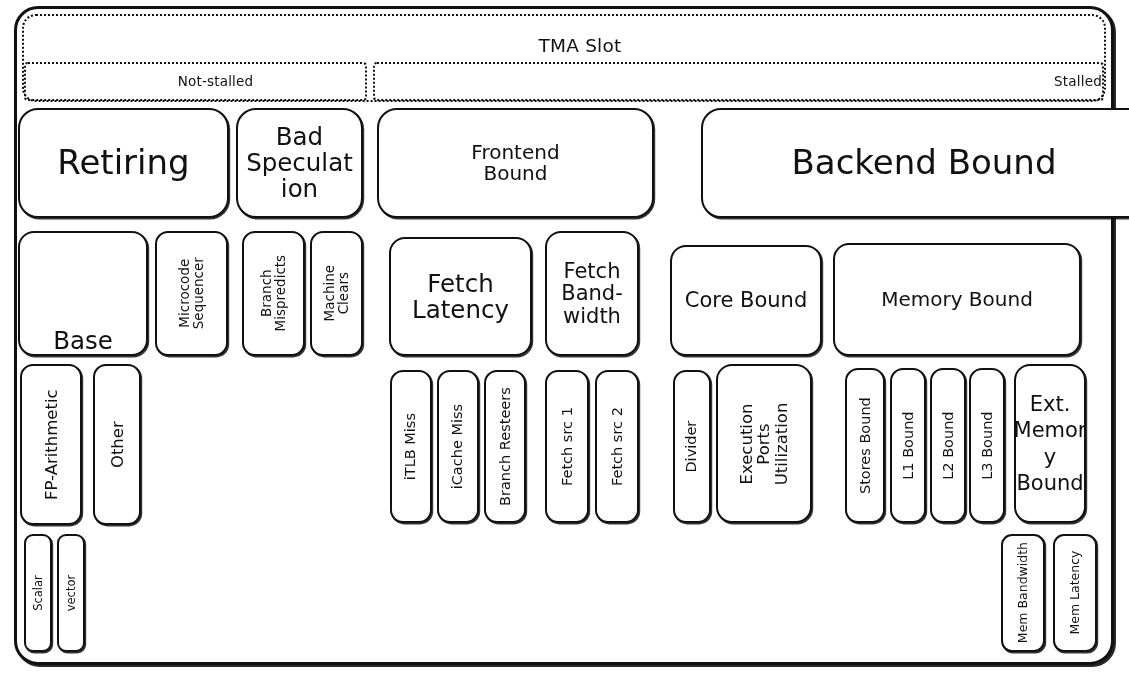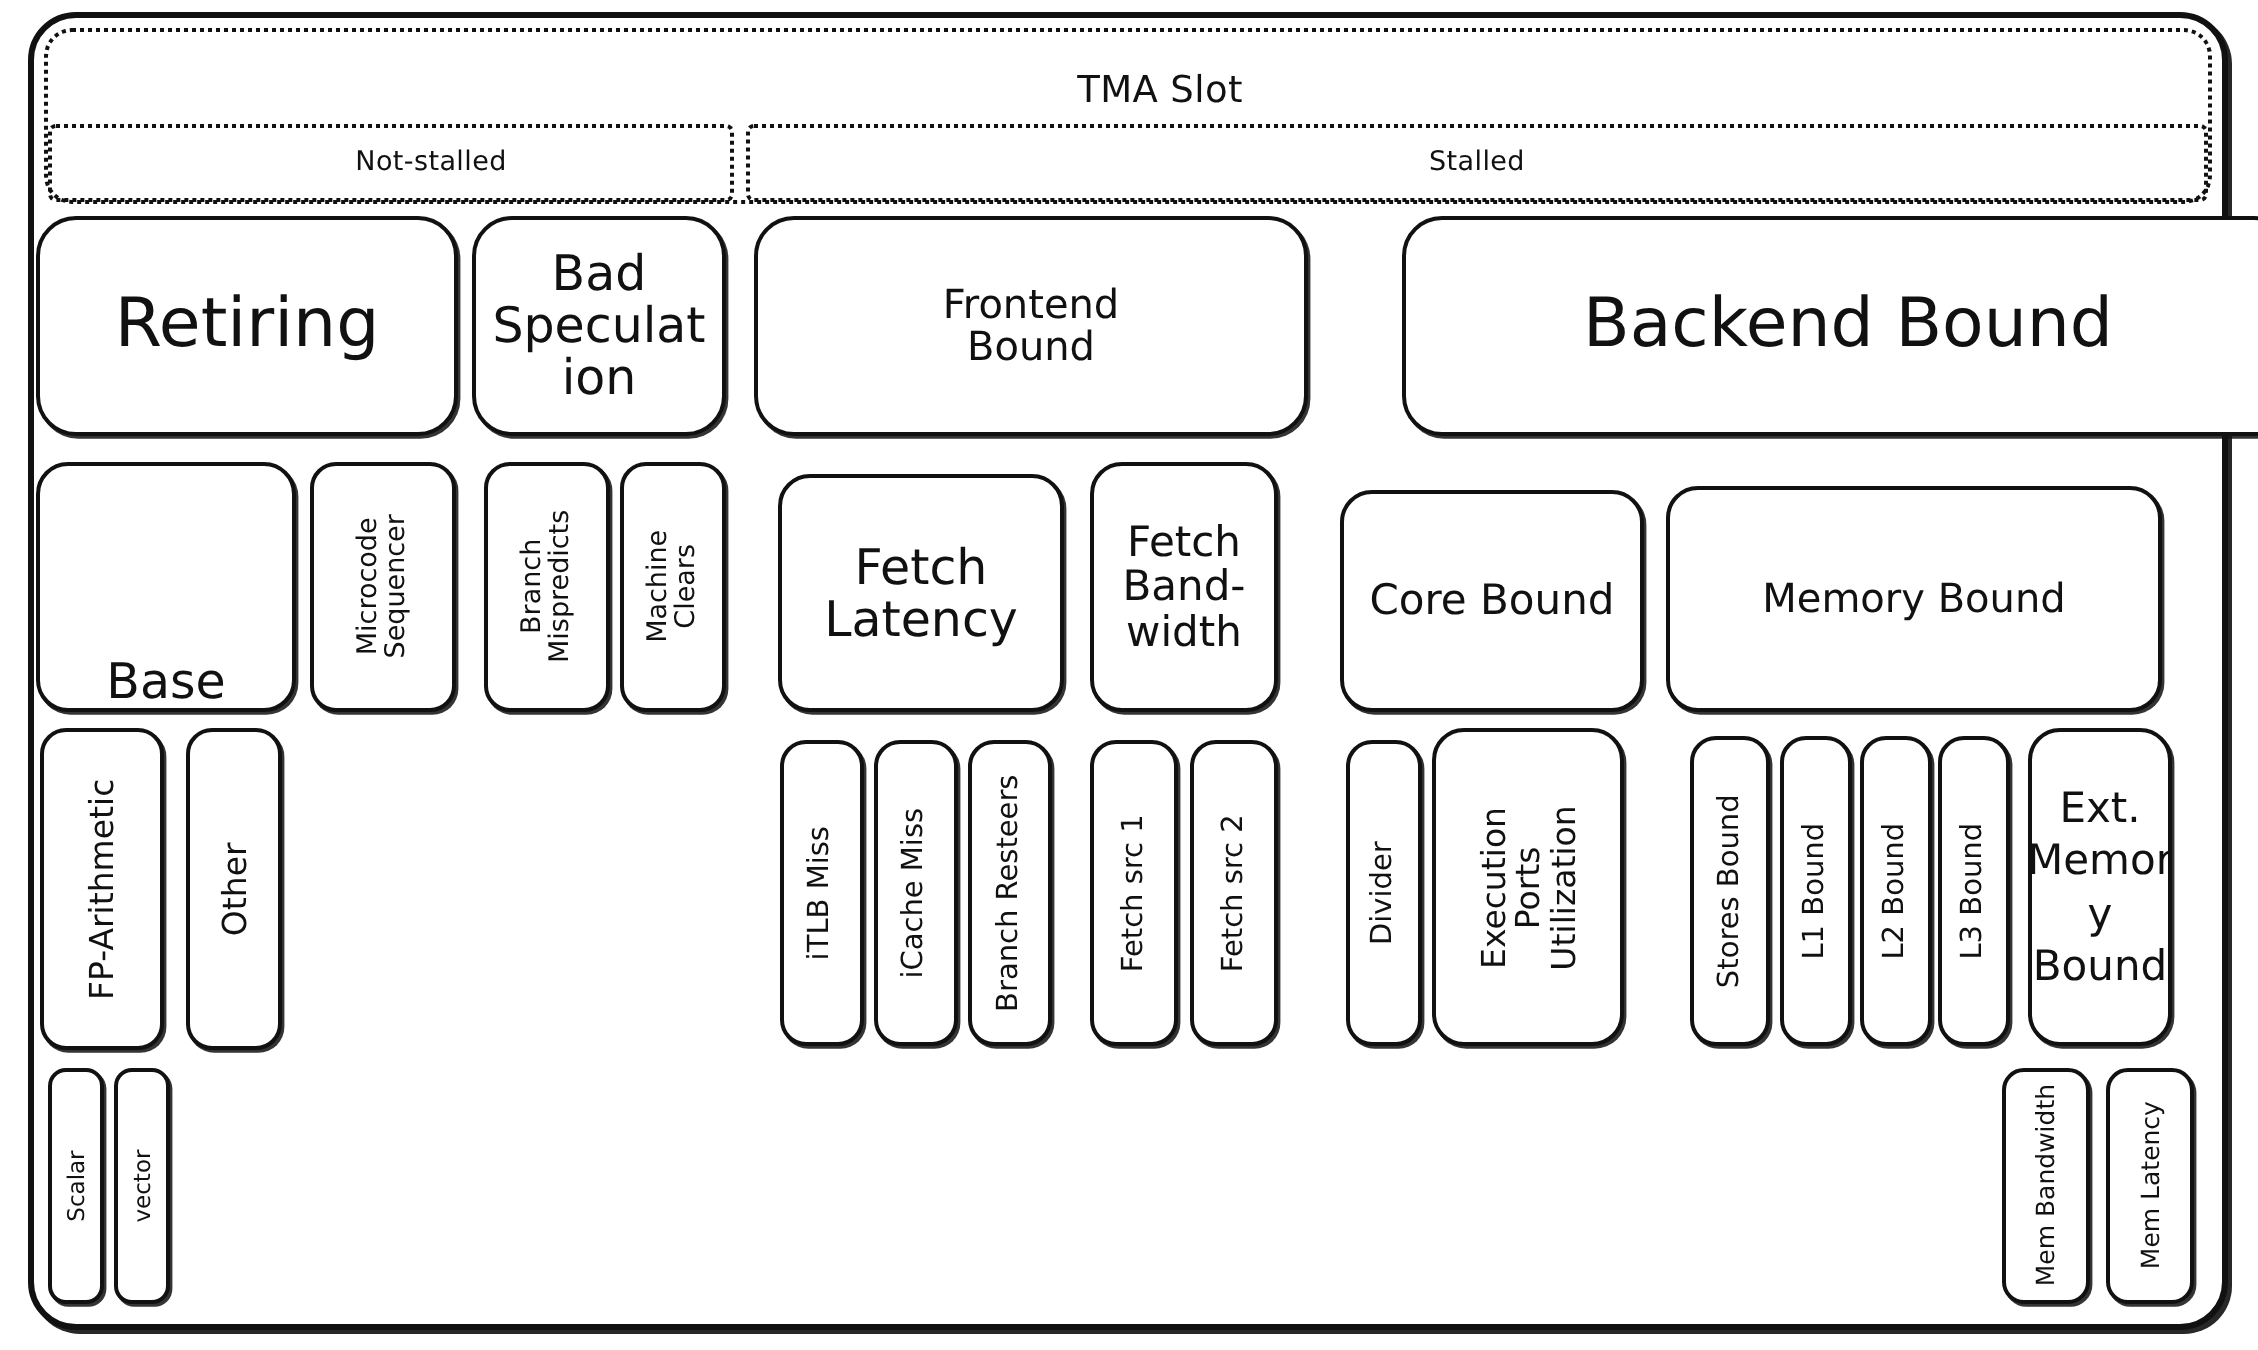--- a/index.html
+++ b/index.html
@@ -72,21 +72,21 @@
 
   <div class="bx outer" style="left:14px;top:6px;width:1100px;height:659px;border-radius:24px;"></div>
 
   <div class="bx dotted rnd" style="left:22px;top:14px;width:1084px;height:88px;align-items:flex-start;padding-top:20px;">
     <span class="f18 lbl">TMA Slot</span>
   </div>
 
   <div class="bx dotted" style="left:24px;top:62px;width:343px;height:39px;padding-left:40px;">
     <span class="f13 lbl">Not-stalled</span>
   </div>
-  <div class="bx dotted" style="left:373px;top:62px;width:731px;height:39px;">
+  <div class="bx dotted" style="left:373px;top:62px;width:731px;height:39px;justify-content:flex-end;">
     <span class="f13 lbl">Stalled</span>
   </div>
 
   <div class="bx" style="left:18px;top:108px;width:211px;height:110px;border-radius:20px;">
     <span class="f34 wrapt">Retiring</span>
   </div>
 
   <div class="bx" style="left:236px;top:108px;width:127px;height:110px;border-radius:20px;">
     <span class="f24 wrapt">Bad
 Speculat

